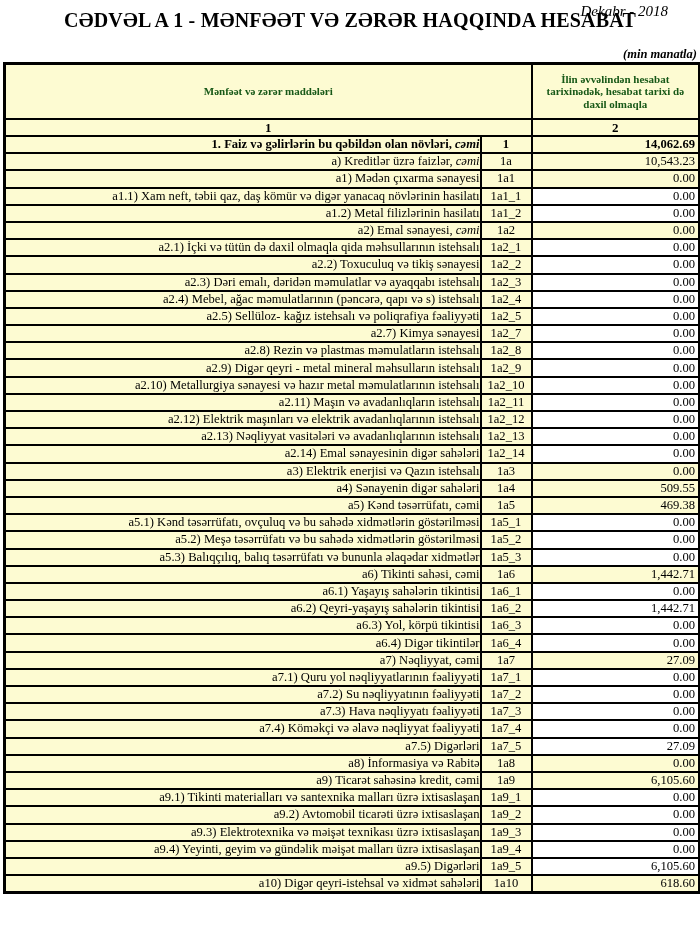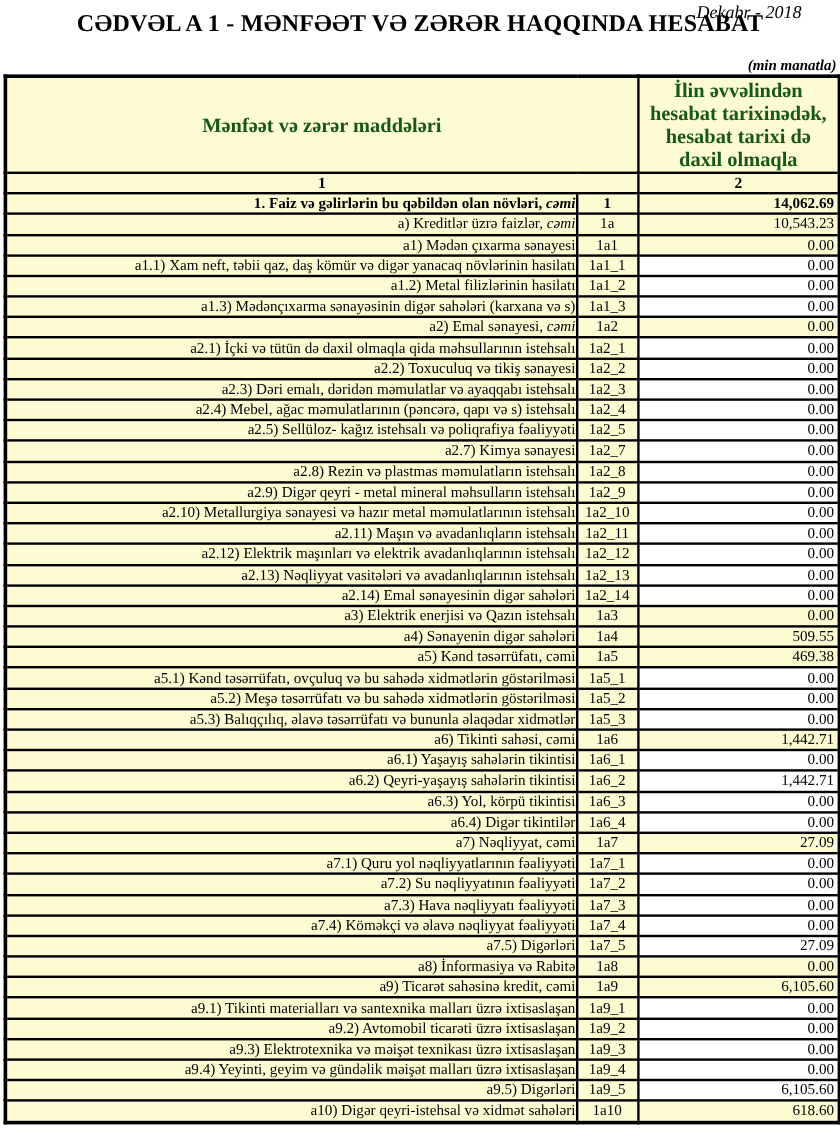--- a/index.html
+++ b/index.html
@@ -21,21 +21,21 @@
     font-style:italic; font-weight:bold; font-size:12.5px;
   }
   table.report {
     position:absolute; top:62px; left:3px; width:695px;
     border-collapse:collapse; table-layout:fixed;
     border:3px solid #000;
   }
   table.report td { border:2px solid #000; background:var(--yellow); padding:0; overflow:hidden; white-space:nowrap; }
   td.hdr {
     color:var(--green); font-weight:bold; text-align:center;
-    font-size:17px; line-height:1.12; height:51px; white-space:normal !important;
+    font-size:11px; line-height:1.12; height:51px; white-space:normal !important;
     vertical-align:middle; padding:1px 4px !important;
   }
   td.idx { text-align:center; font-weight:bold; font-size:13px; height:15px; line-height:15px; }
   tr.data td { height:15.2px; font-size:12.6px; line-height:15px; vertical-align:middle; }
   td.lbl { text-align:right; }
   td.code { text-align:center; }
   td.val { text-align:right; padding-right:3px !important; }
   tr.data.bold td { font-weight:bold; }
   tr.data td.white { background:#ffffff; }
   td.lbl.lv0 { padding-left:3px !important; }
@@ -88,25 +88,20 @@
           <td class="lbl lv3"><span>a1.1) Xam neft, təbii qaz, daş kömür və digər yanacaq növlərinin hasilatı</span></td>
           <td class="code">1a1_1</td>
           <td class="val white">0.00</td>
         </tr>
         <tr class="data">
           <td class="lbl lv3"><span>a1.2) Metal filizlərinin hasilatı</span></td>
           <td class="code">1a1_2</td>
           <td class="val white">0.00</td>
         </tr>
         <tr class="data">
-          <td class="lbl lv3"><span>a1.3) Mədənçıxarma sənayəsinin digər sahələri (karxana və s)</span></td>
-          <td class="code">1a1_3</td>
-          <td class="val white">0.00</td>
-        </tr>
-        <tr class="data">
           <td class="lbl lv2"><span>a2) Emal sənayesi, </span><span class="it">cəmi</span></td>
           <td class="code">1a2</td>
           <td class="val">0.00</td>
         </tr>
         <tr class="data">
           <td class="lbl lv3"><span>a2.1) İçki və tütün də daxil olmaqla qida məhsullarının istehsalı</span></td>
           <td class="code">1a2_1</td>
           <td class="val white">0.00</td>
         </tr>
         <tr class="data">
@@ -188,21 +183,21 @@
           <td class="lbl lv3"><span>a5.1) Kənd təsərrüfatı, ovçuluq və bu sahədə xidmətlərin göstərilməsi</span></td>
           <td class="code">1a5_1</td>
           <td class="val white">0.00</td>
         </tr>
         <tr class="data">
           <td class="lbl lv3"><span>a5.2) Meşə təsərrüfatı və bu sahədə xidmətlərin göstərilməsi</span></td>
           <td class="code">1a5_2</td>
           <td class="val white">0.00</td>
         </tr>
         <tr class="data">
-          <td class="lbl lv3"><span>a5.3) Balıqçılıq, əlavə təsərrüfatı və bununla əlaqədar xidmətlər</span></td>
+          <td class="lbl lv3"><span>a5.3) Balıqçılıq, balıq təsərrüfatı və bununla əlaqədar xidmətlər</span></td>
           <td class="code">1a5_3</td>
           <td class="val white">0.00</td>
         </tr>
         <tr class="data">
           <td class="lbl lv2"><span>a6) Tikinti sahəsi, cəmi</span></td>
           <td class="code">1a6</td>
           <td class="val">1,442.71</td>
         </tr>
         <tr class="data">
           <td class="lbl lv3"><span>a6.1) Yaşayış sahələrin tikintisi</span></td>

